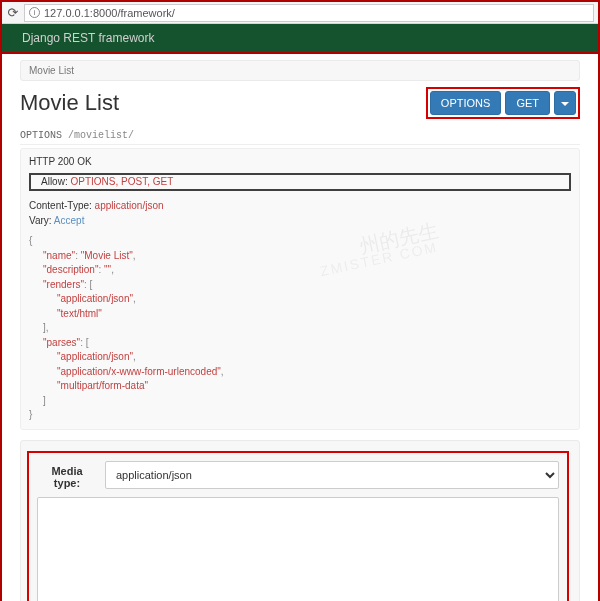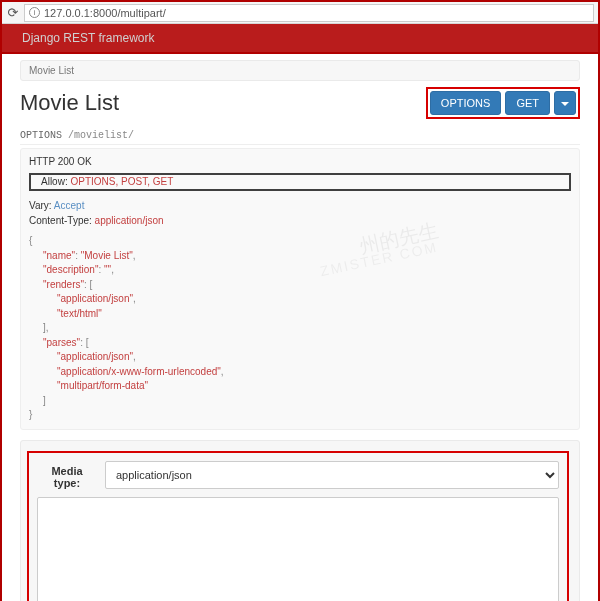--- a/index.html
+++ b/index.html
@@ -2,21 +2,21 @@
 <html><head>
 <meta charset="utf-8">
 <style>
 * { box-sizing: border-box; margin: 0; padding: 0; }
 body { font-family: -apple-system, "Helvetica Neue", Helvetica, Arial, sans-serif; font-size: 12px; background: #fff; width: 600px; height: 601px; overflow: hidden; }
 .outer-frame { border: 2px solid #b00000; }
 .addrbar { height: 22px; background: #f5f5f5; border-bottom: 1px solid #d6d6d6; display: flex; align-items: center; padding: 0 4px; gap: 4px; }
 .addrbar .reload { width: 14px; height: 14px; display: flex; align-items: center; justify-content: center; color: #555; font-size: 13px; }
 .addrbar .addr-field { flex: 1; height: 18px; background: #fff; border: 1px solid #ccc; display: flex; align-items: center; padding: 0 4px; font-size: 11px; color: #555; gap: 4px; }
 .addrbar .info-icon { width: 11px; height: 11px; border: 1px solid #888; border-radius: 50%; display: inline-flex; align-items: center; justify-content: center; font-size: 8px; line-height: 1; color: #777; }
-.navbar { background: #b91c1c; color: #d0d0d0; height: 28px; display: flex; align-items: center; padding: 0 20px; font-size: 12px; }
+.navbar { background: #14532d; color: #d0d0d0; height: 28px; display: flex; align-items: center; padding: 0 20px; font-size: 12px; }
 .page-area { border-top: 2px solid #b00000; padding: 6px 18px 10px 18px; background: #fff; }
 .breadcrumb { background: #f7f7f7; border: 1px solid #eaeaea; border-radius: 3px; padding: 4px 8px; font-size: 10px; color: #777; margin-bottom: 6px; }
 .title-row { display: flex; align-items: center; justify-content: space-between; margin-bottom: 8px; }
 .page-title { font-size: 22px; font-weight: 400; color: #333; }
 .btn-group { display: flex; gap: 4px; border: 2px solid #d60000; padding: 2px; }
 .btn { background: #337ab7; color: #fff; border: 1px solid #2e6da4; border-radius: 3px; padding: 5px 10px; font-size: 11px; cursor: pointer; }
 .btn-caret { padding: 5px 6px; }
 .caret { display: inline-block; width: 0; height: 0; border-left: 4px solid transparent; border-right: 4px solid transparent; border-top: 4px solid #fff; vertical-align: middle; }
 .req-line { font-family: Liberation Mono, monospace; font-size: 10px; color: #666; padding: 3px 0; border-bottom: 1px solid #eee; margin-bottom: 3px; }
 .req-line .path { color: #888; }
@@ -42,21 +42,21 @@
 .form-row textarea { height: 110px; resize: none; }
 </style>
 </head>
 <body>
 
 <div class="outer-frame">
   <div class="addrbar">
     <span class="reload">⟳</span>
     <div class="addr-field">
       <span class="info-icon">i</span>
-      <span>127.0.0.1:8000/multipart/</span>
+      <span>127.0.0.1:8000/framework/</span>
     </div>
   </div>
 
   <div class="navbar">
     <span>Django REST framework</span>
   </div>
 
   <div class="page-area">
     <div class="breadcrumb">
       <span>Movie List</span>
@@ -76,26 +76,26 @@
       <span class="path">/movielist/</span>
     </div>
 
     <div class="resp-box">
       <div class="status-line">HTTP 200 OK</div>
       <span class="red-box-1">
         <span class="hdr-key">Allow:</span>
         <span class="hdr-val">OPTIONS, POST, GET</span>
       </span>
       <div>
+        <span class="hdr-key">Content-Type:</span>
+        <span class="hdr-val">application/json</span>
+      </div>
+      <div>
         <span class="hdr-key">Vary:</span>
         <span class="link-val">Accept</span>
-      </div>
-      <div>
-        <span class="hdr-key">Content-Type:</span>
-        <span class="hdr-val">application/json</span>
       </div>
 
       <div class="json-body">
         <div><span class="json-punc">{</span></div>
         <div class="indent1"><span class="json-key">"name"</span><span class="json-punc">: </span><span class="json-str">"Movie List"</span><span class="json-punc">,</span></div>
         <div class="indent1"><span class="json-key">"description"</span><span class="json-punc">: </span><span class="json-str">""</span><span class="json-punc">,</span></div>
         <div class="indent1"><span class="json-key">"renders"</span><span class="json-punc">: [</span></div>
         <div class="indent2"><span class="json-str">"application/json"</span><span class="json-punc">,</span></div>
         <div class="indent2"><span class="json-str">"text/html"</span></div>
         <div class="indent1"><span class="json-punc">],</span></div>

